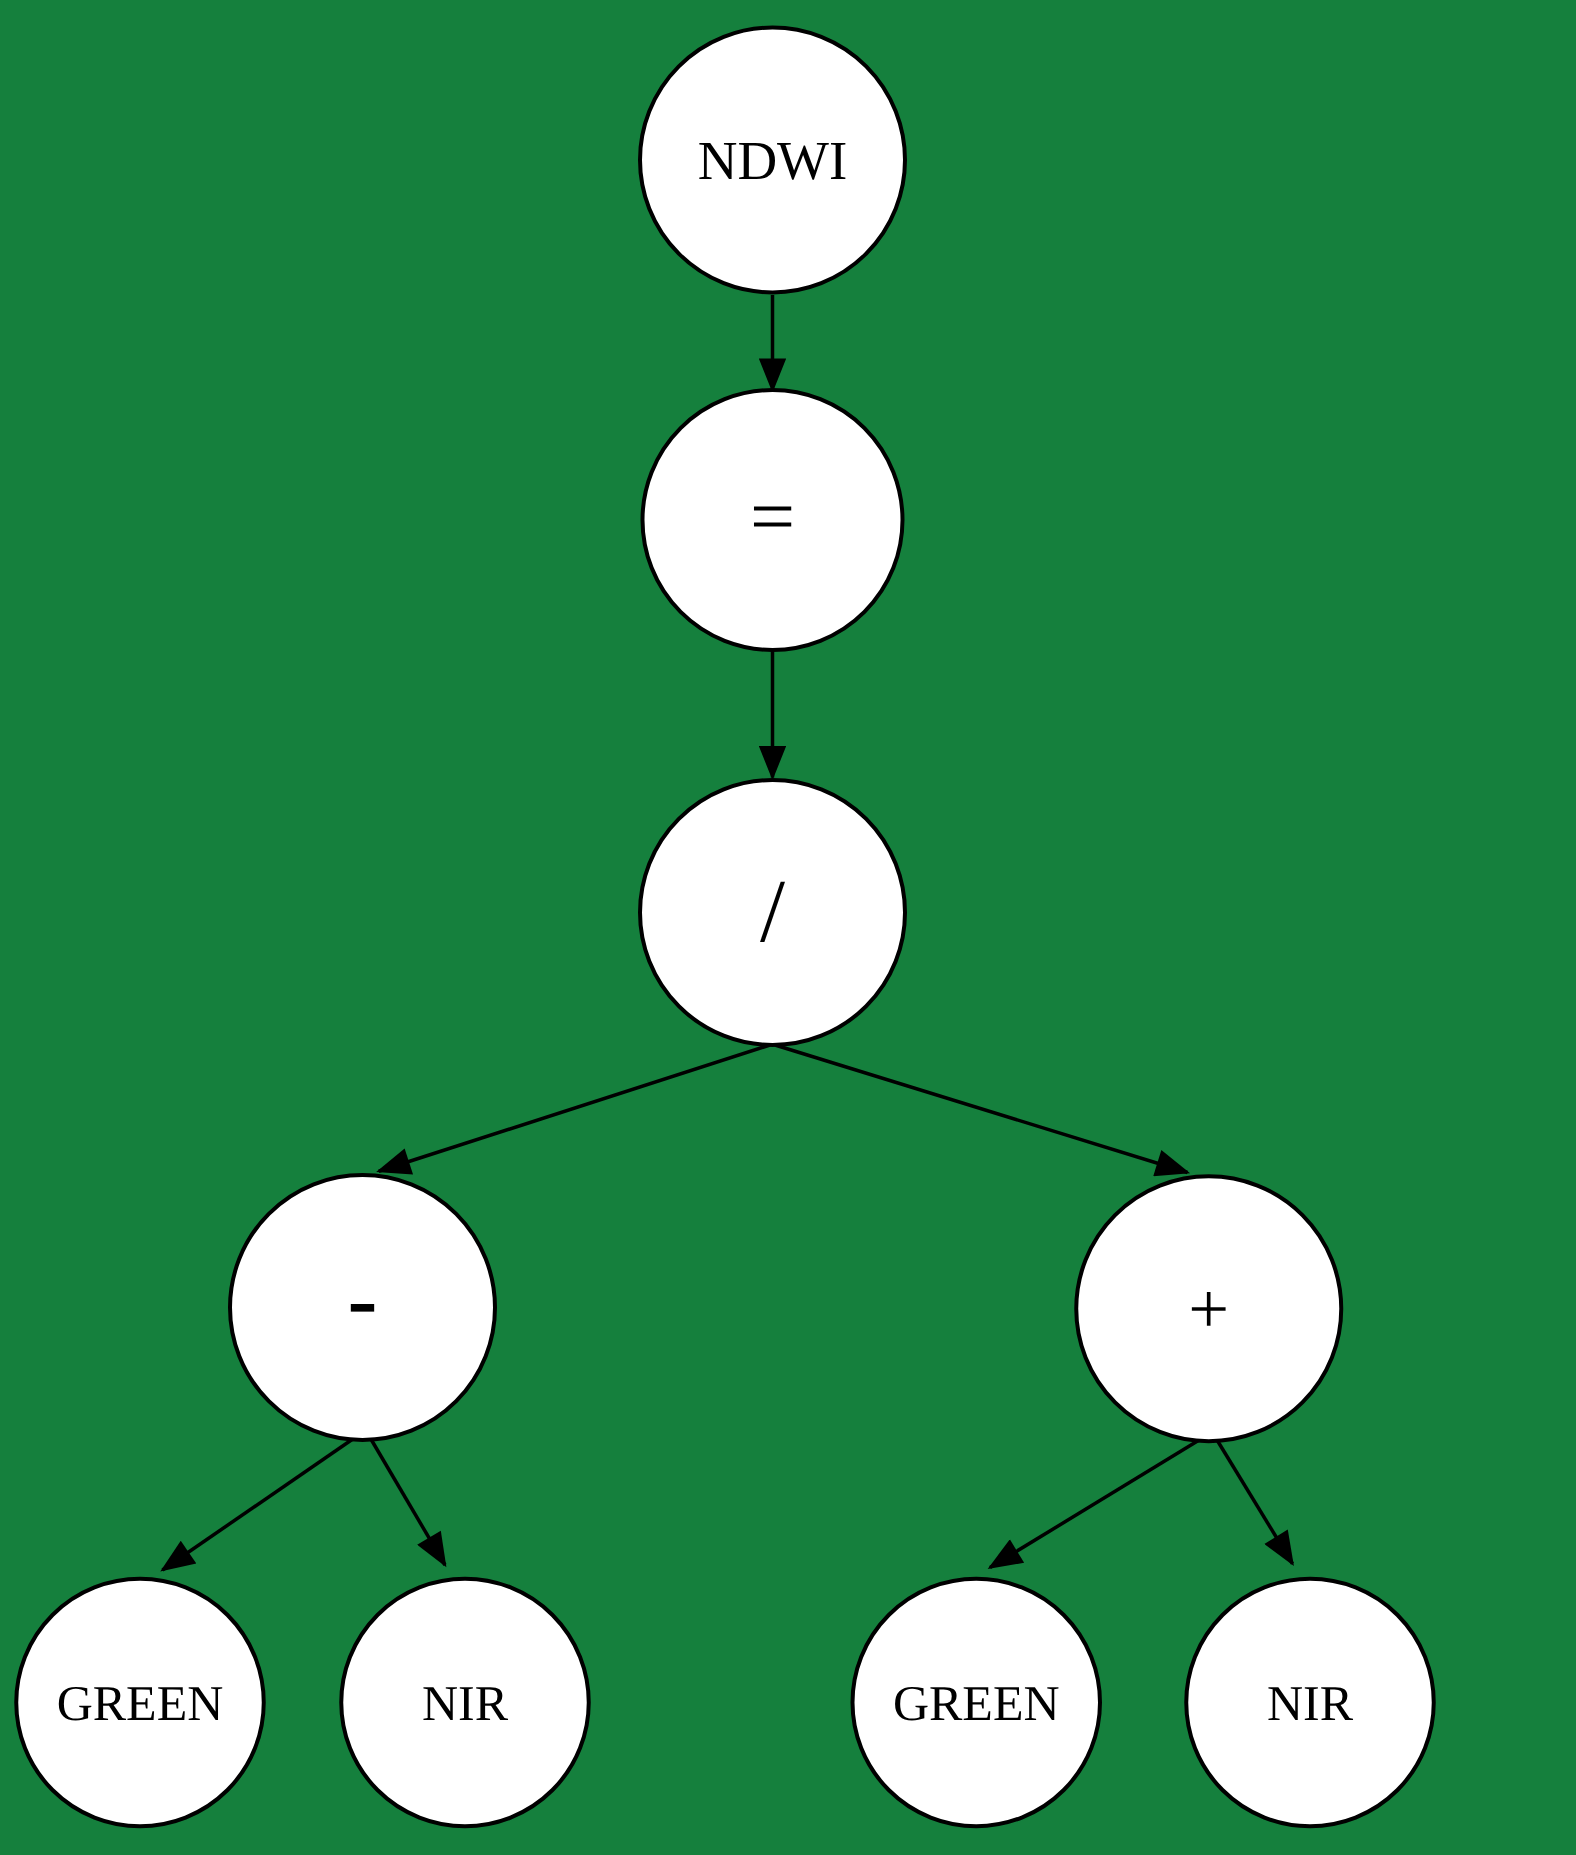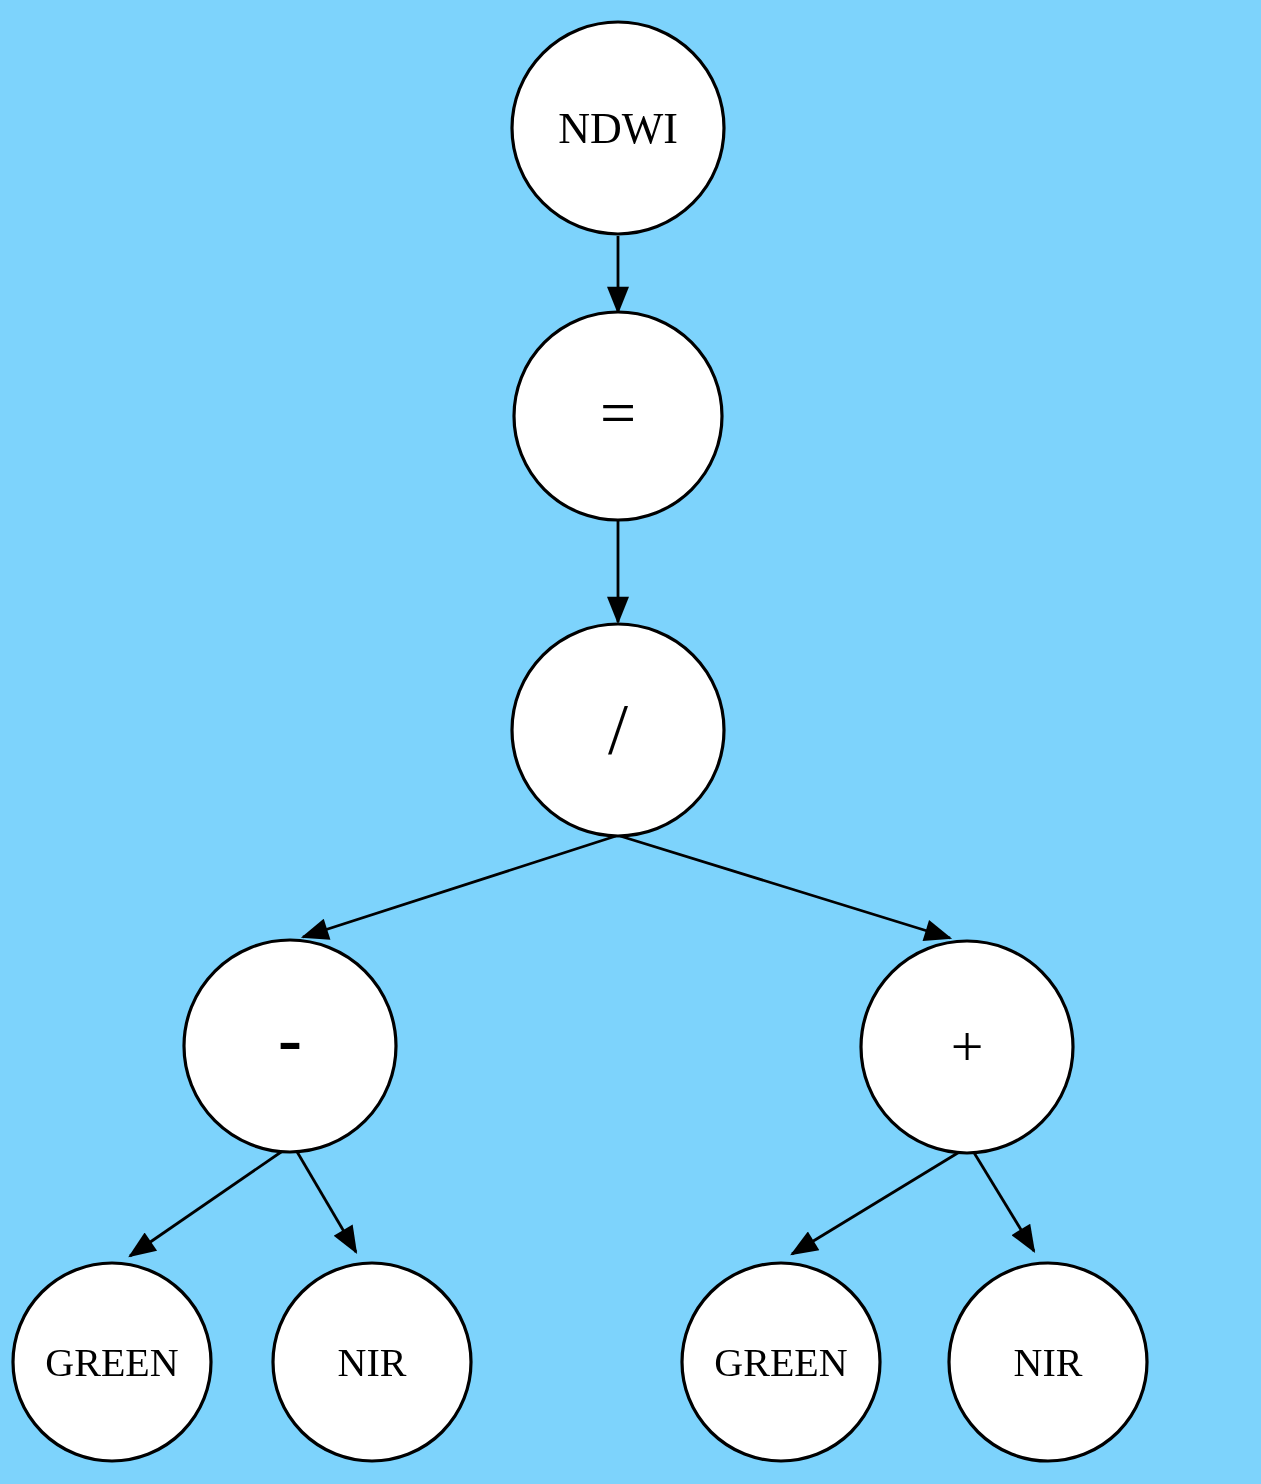--- a/index.html
+++ b/index.html
@@ -4,21 +4,21 @@
 <style>
   html, body {
     margin: 0;
     padding: 0;
     background: #ffffff;
   }
   .stage {
     position: relative;
     width: 1261px;
     height: 1484px;
-    background: #7dd3fc;
+    background: #15803d;
     overflow: hidden;
   }
   svg text {
     font-family: "Liberation Serif", "DejaVu Serif", serif;
     fill: #000000;
     text-anchor: middle;
   }
   .node-circle {
     fill: #ffffff;
     stroke: #000000;

